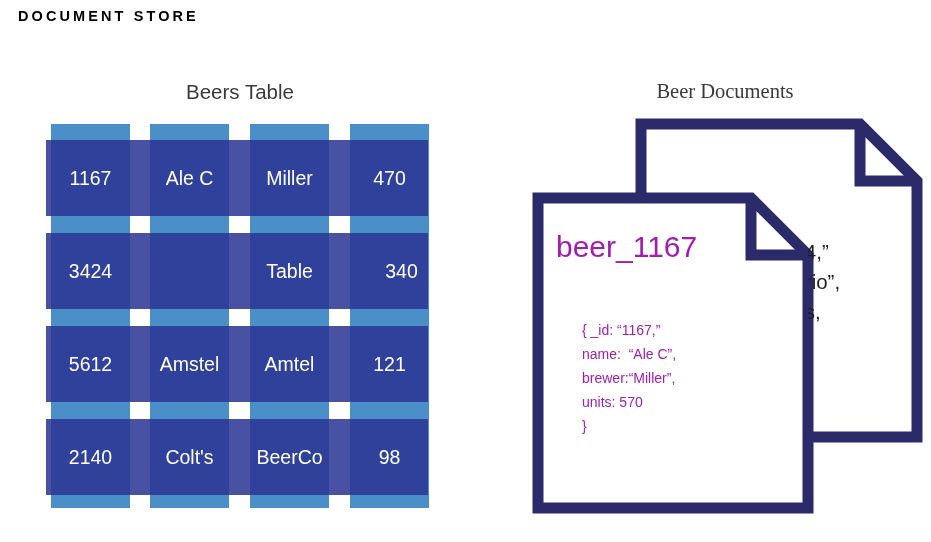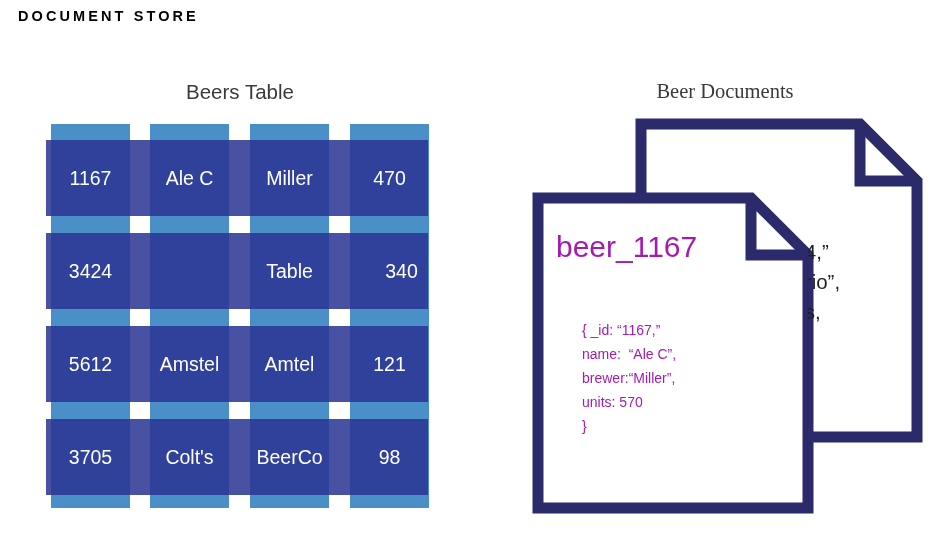--- a/index.html
+++ b/index.html
@@ -162,21 +162,21 @@
   </div>
 
   <div class="table-row-band" style="top:326px">
     <div class="table-cell" style="left:5px">5612</div>
     <div class="table-cell" style="left:104px">Amstel</div>
     <div class="table-cell" style="left:204px">Amtel</div>
     <div class="table-cell" style="left:304px">121</div>
   </div>
 
   <div class="table-row-band" style="top:419px">
-    <div class="table-cell" style="left:5px">3705</div>
+    <div class="table-cell" style="left:5px">2140</div>
     <div class="table-cell" style="left:104px">Colt's</div>
     <div class="table-cell" style="left:204px">BeerCo</div>
     <div class="table-cell" style="left:304px">98</div>
   </div>
 </div>
 
 <div id="beer-documents-heading" class="section-heading">Beer Documents</div>
 
 <div id="beer-documents">
   <svg width="931" height="542" viewBox="0 0 931 542">

